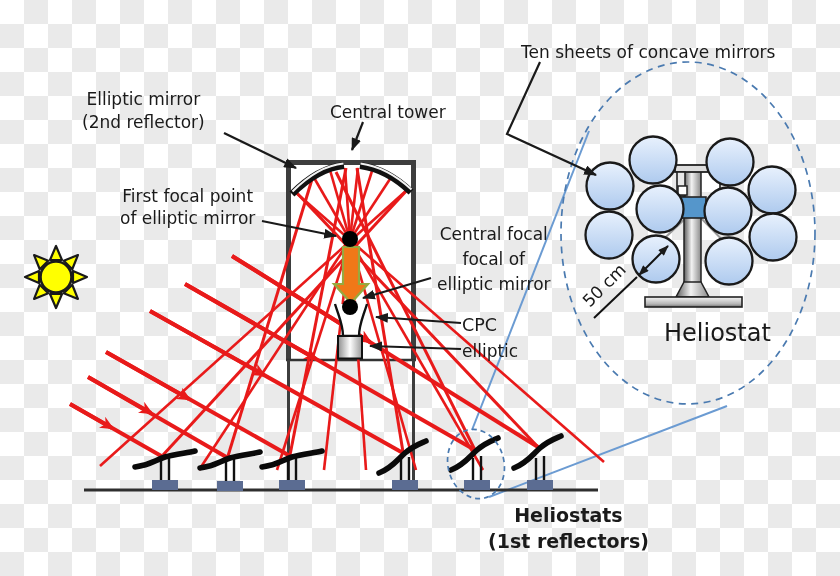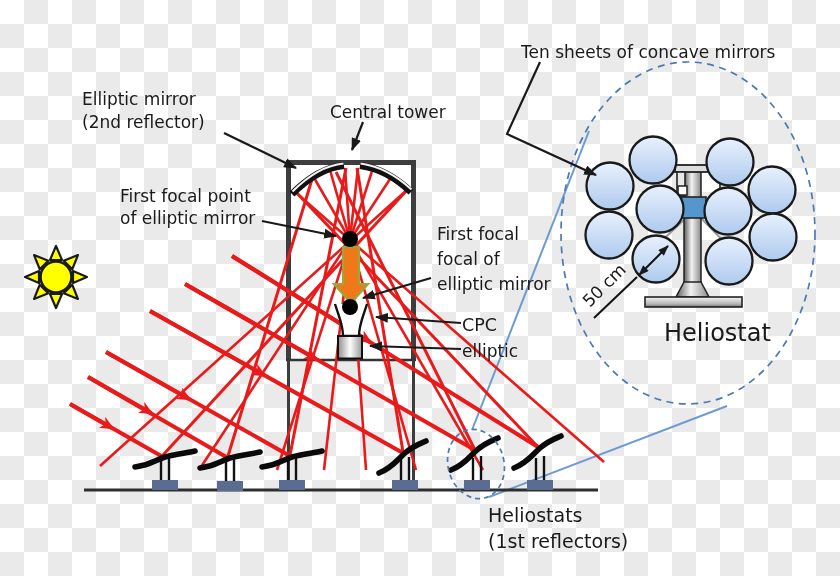--- a/index.html
+++ b/index.html
@@ -6,31 +6,31 @@
   .stage{
     position:relative;width:840px;height:576px;overflow:hidden;
     background-color:#fff;
     background-image:conic-gradient(#eaeaea 0 25%, #fff 0 50%, #eaeaea 0 75%, #fff 0);
     background-size:48px 48px;
     font-family:"DejaVu Sans","Liberation Sans",sans-serif;
     color:#1a1a1a;
   }
   svg{position:absolute;left:0;top:0;}
   .lbl{position:absolute;white-space:nowrap;font-size:17px;line-height:23px;color:#1a1a1a;}
-  .lbl div{white-space:nowrap;}
+  .lbl div{white-space:nowrap;text-align:center;}
   .lbl-ten{left:521px;top:41px;}
   .lbl-elliptic{left:82px;top:88px;}
   .lbl-central{left:330px;top:101px;}
   .lbl-first{left:120px;top:185px;line-height:22px;}
   .lbl-second{left:437px;top:222px;line-height:25px;}
   .lbl-cpc{left:462px;top:314px;font-size:17.5px;}
   .lbl-heat{left:462px;top:339px;line-height:25px;}
   .lbl-heliostat{left:664px;top:322px;font-size:24px;}
   .lbl-dim{left:578px;top:274px;transform:rotate(-45deg);font-size:17px;}
-  .lbl-heliostats{left:488px;top:502px;font-size:19px;line-height:26px;}
+  .lbl-heliostats{left:488px;top:502px;font-size:19px;line-height:26px;font-weight:bold;}
 </style>
 </head>
 <body>
 
 <div class="stage">
 
   <svg width="840" height="576" viewBox="0 0 840 576">
     <defs>
       <marker id="mBlack" viewBox="0 0 12 9" refX="11" refY="4.5" markerWidth="13" markerHeight="10" orient="auto-start-reverse" markerUnits="userSpaceOnUse">
         <path d="M0,0 L12,4.5 L0,9 Z" fill="#1a1a1a"></path>
@@ -247,21 +247,21 @@
   </div>
 
   <div class="lbl lbl-central">Central tower</div>
 
   <div class="lbl lbl-first">
     <div>First focal point</div>
     <div>of elliptic mirror</div>
   </div>
 
   <div class="lbl lbl-second">
-    <div>First focal</div>
+    <div>Central focal</div>
     <div>focal of</div>
     <div>elliptic mirror</div>
   </div>
 
   <div class="lbl lbl-cpc">CPC</div>
 
   <div class="lbl lbl-heat">
     <div>elliptic</div>
   </div>
 

